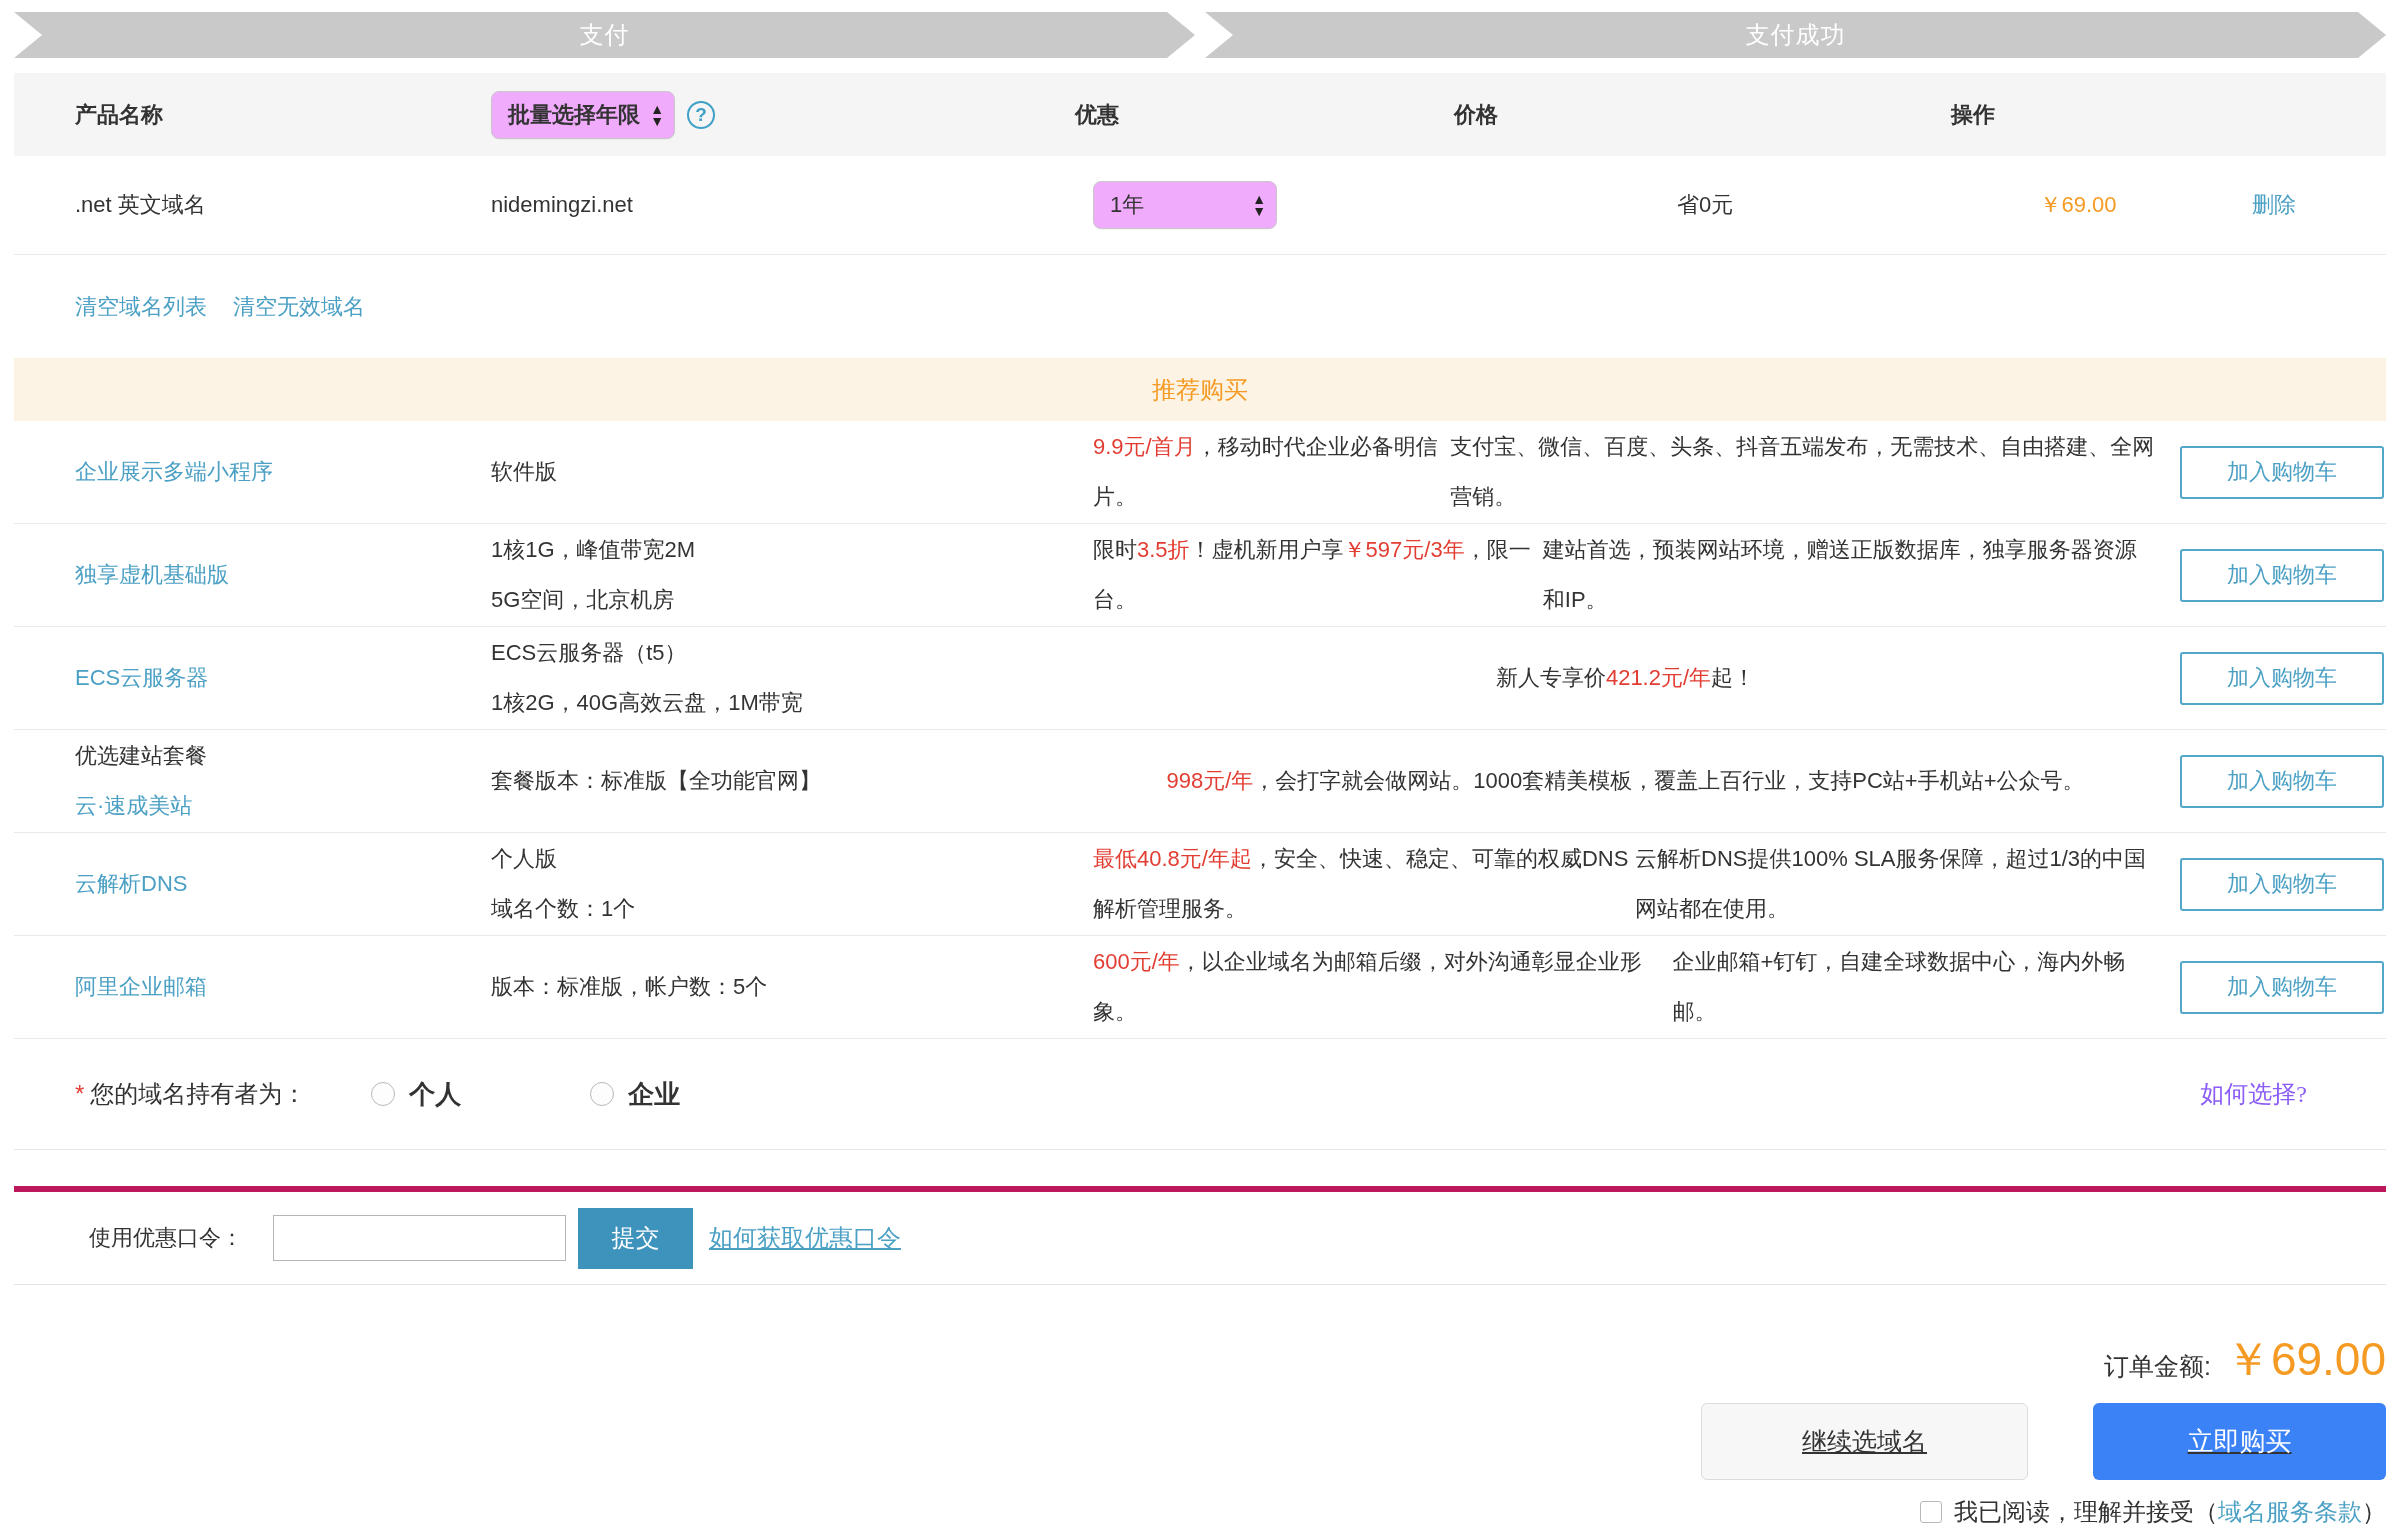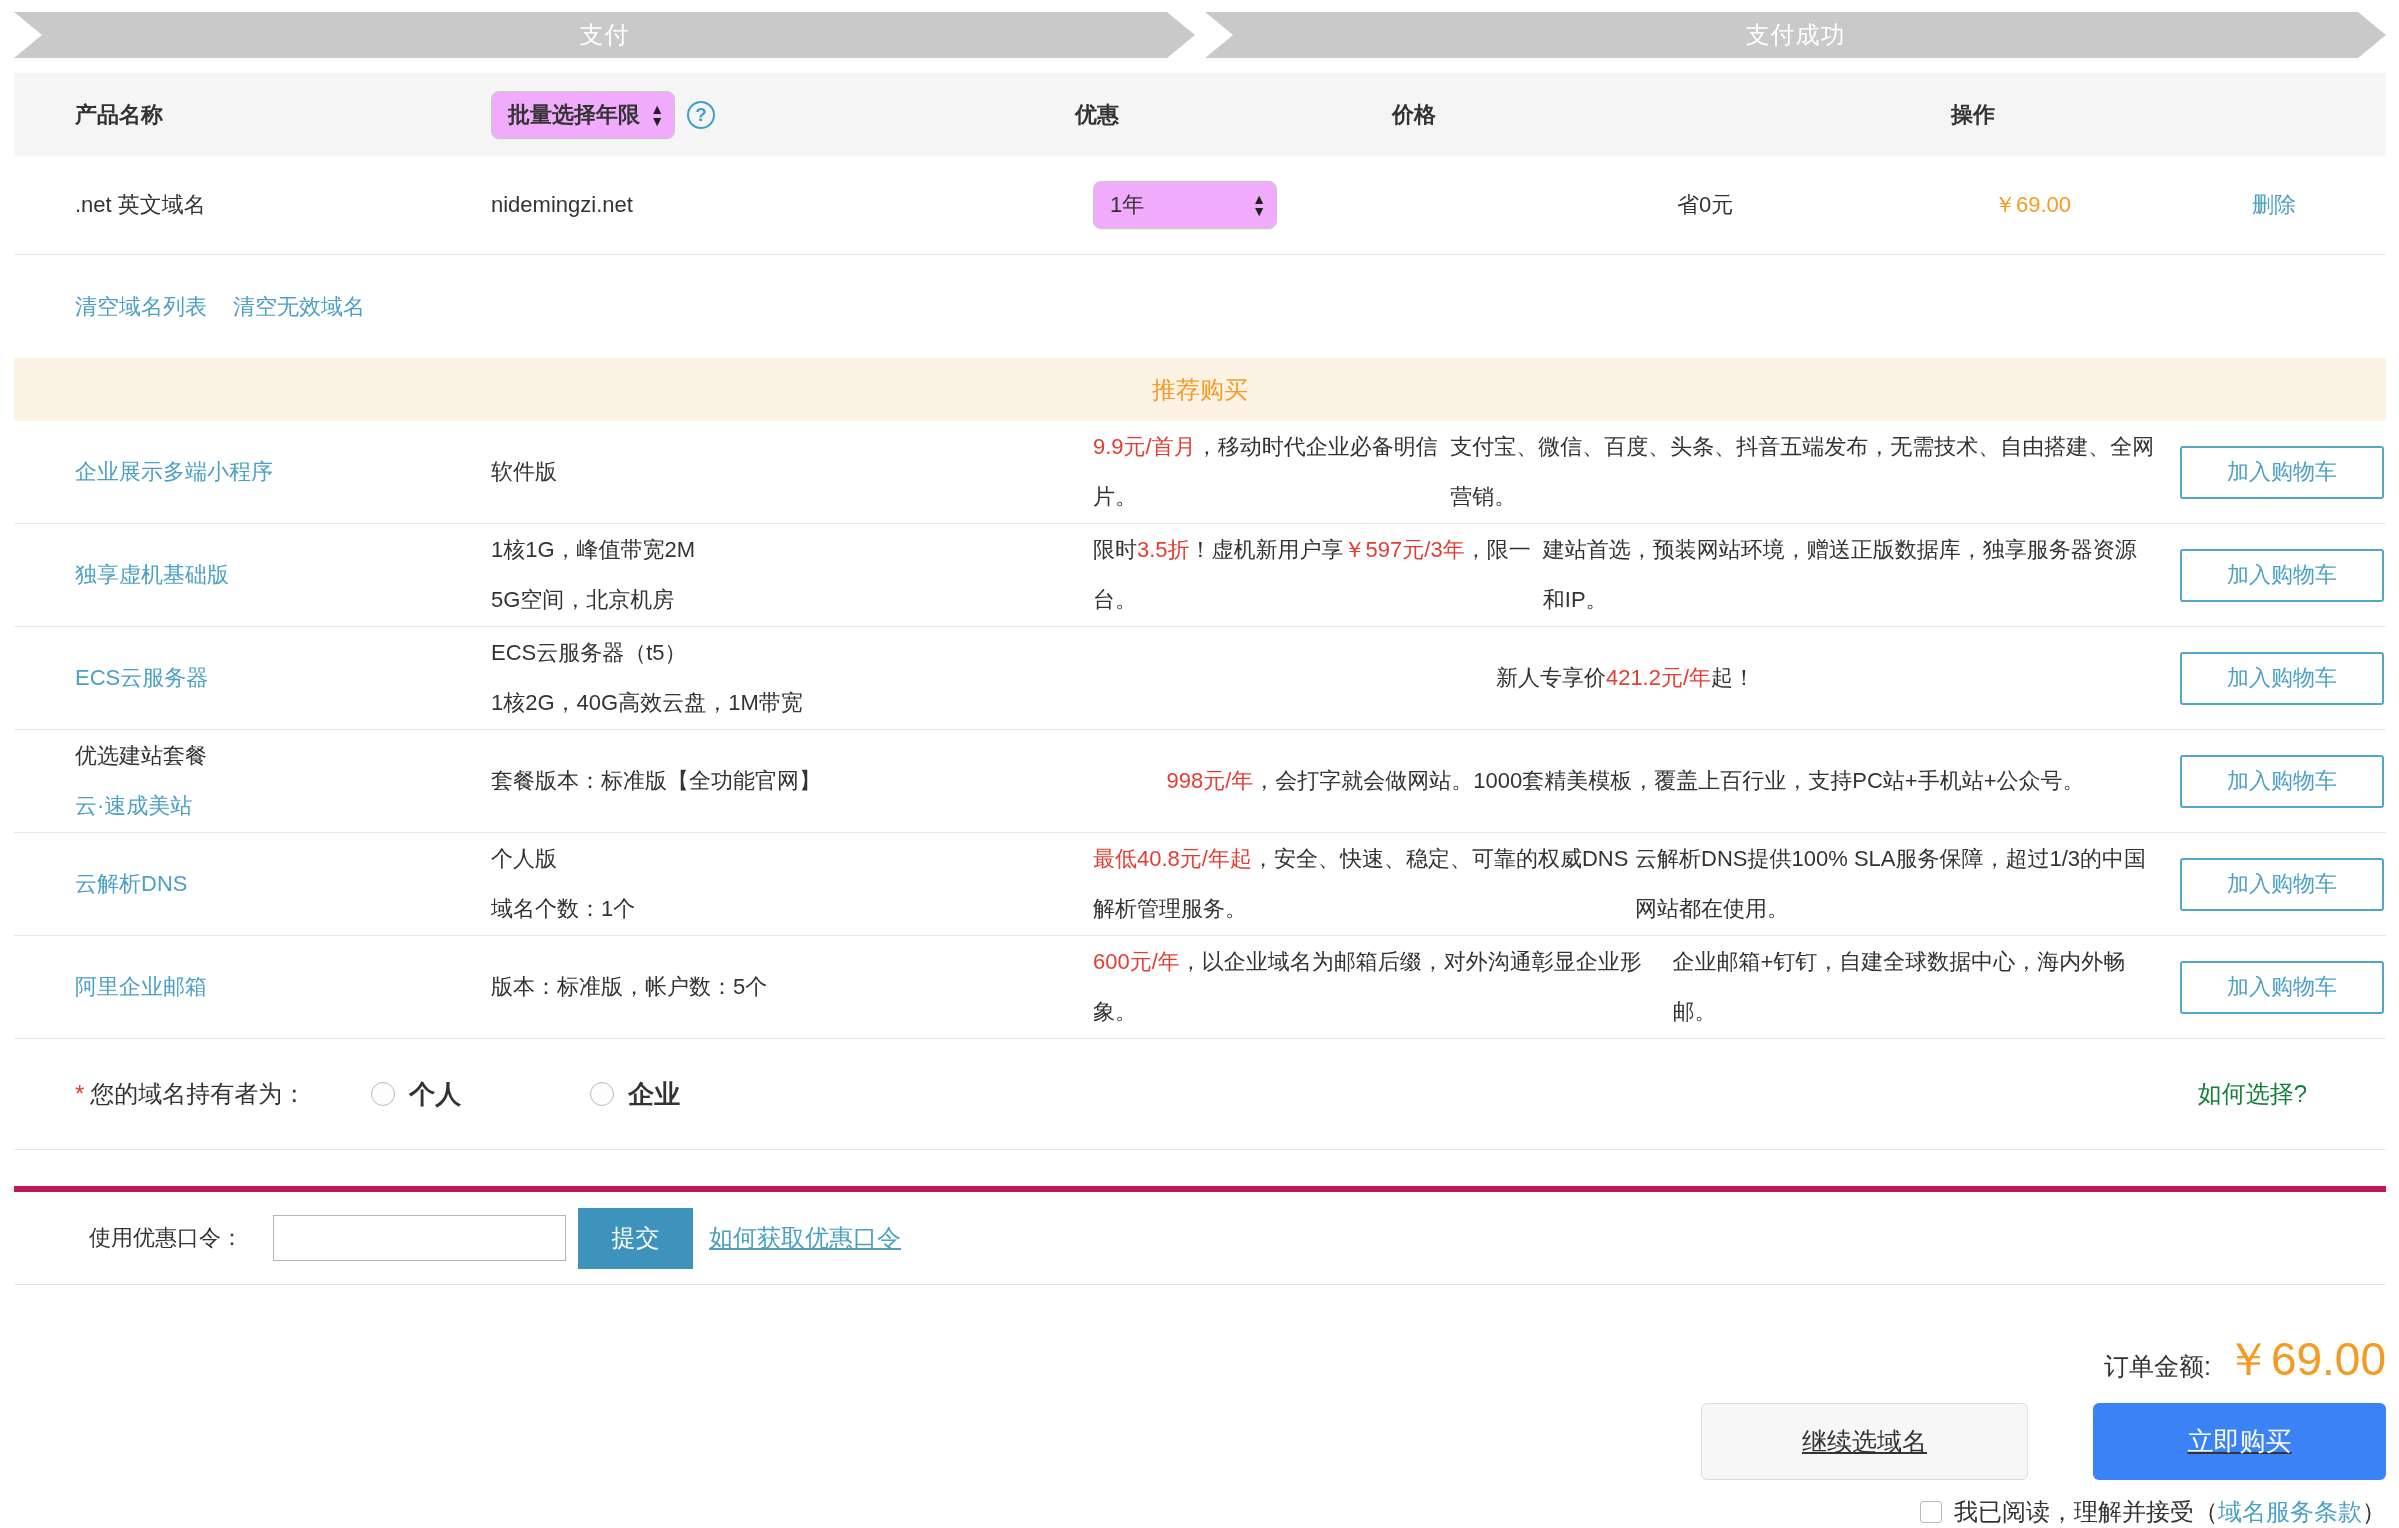--- a/index.html
+++ b/index.html
@@ -20,21 +20,21 @@
   .step-inactive { background:#c9c9c9; }
   .clip-first { clip-path:polygon(0 0,calc(100% - 28px) 0,100% 50%,calc(100% - 28px) 100%,0 100%); }
   .clip-mid   { clip-path:polygon(0 0,calc(100% - 28px) 0,100% 50%,calc(100% - 28px) 100%,0 100%,28px 50%); }
 
   
   .row { display:flex; align-items:center; }
   .col-name    { width:477px; padding-left:61px; }
   .col-content { width:602px; }
   .col-select  { width:554px; display:flex; align-items:center; }
   .col-discount{ width:347px; padding-left:30px; }
-  .col-price   { width:168px; text-align:left; }
+  .col-price   { width:168px; text-align:center; }
   .col-action  { flex:1; text-align:center; }
 
   .thead { background:#f5f5f5; height:83px; font-weight:bold; margin-top:15px; }
   .order-row { height:99px; border-bottom:1px solid #e9e9e9; }
   .clear-row { height:103px; display:flex; align-items:center; gap:26px; padding-left:61px; }
 
   .link { color:#4ba0c4; cursor:pointer; text-decoration:none; }
   .price-orange { color:#f59a23; }
   .red { color:#e23d32; }
 
@@ -74,21 +74,21 @@
   
   .holder-row { height:111px; border-bottom:1px solid #e5e5e5;
                 display:flex; align-items:center; padding-left:61px; padding-right:79px; }
   .req-mark { color:#e23d32; margin-right:6px; font-size:24px; }
   .holder-label { font-size:24px; }
   .radio-group { display:flex; align-items:center; margin-left:65px; gap:129px; }
   .radio-item { display:flex; align-items:center; gap:14px; cursor:pointer; }
   .radio-circle { width:24px; height:24px; border:1px solid #b8b8b8; border-radius:50%;
                   background:#fdfdfd; }
   .radio-label { font-size:26px; font-weight:bold; }
-  .how-choose { margin-left:auto; font-size:24px; color:#15803d; cursor:pointer; }
+  .how-choose { margin-left:auto; font-size:24px; color:#8b5cf6; cursor:pointer;font-family:Liberation Serif, serif; }
 
   
   .coupon-row { margin-top:36px; height:99px; border-top:6px solid #be185d;
                 border-bottom:1px solid #e5e5e5; display:flex; align-items:center;
                 padding-left:75px; }
   .coupon-input { width:293px; height:46px; border:1px solid #b6b6b6; margin-left:30px;
                   font-size:22px; padding:0 10px; color:#333; background:#fff; }
   .submit-btn { width:115px; height:61px; background:#3e93bd; color:#fff; border:none;
                 font-size:24px; margin-left:12px; cursor:pointer;
                 font-family:inherit; }

